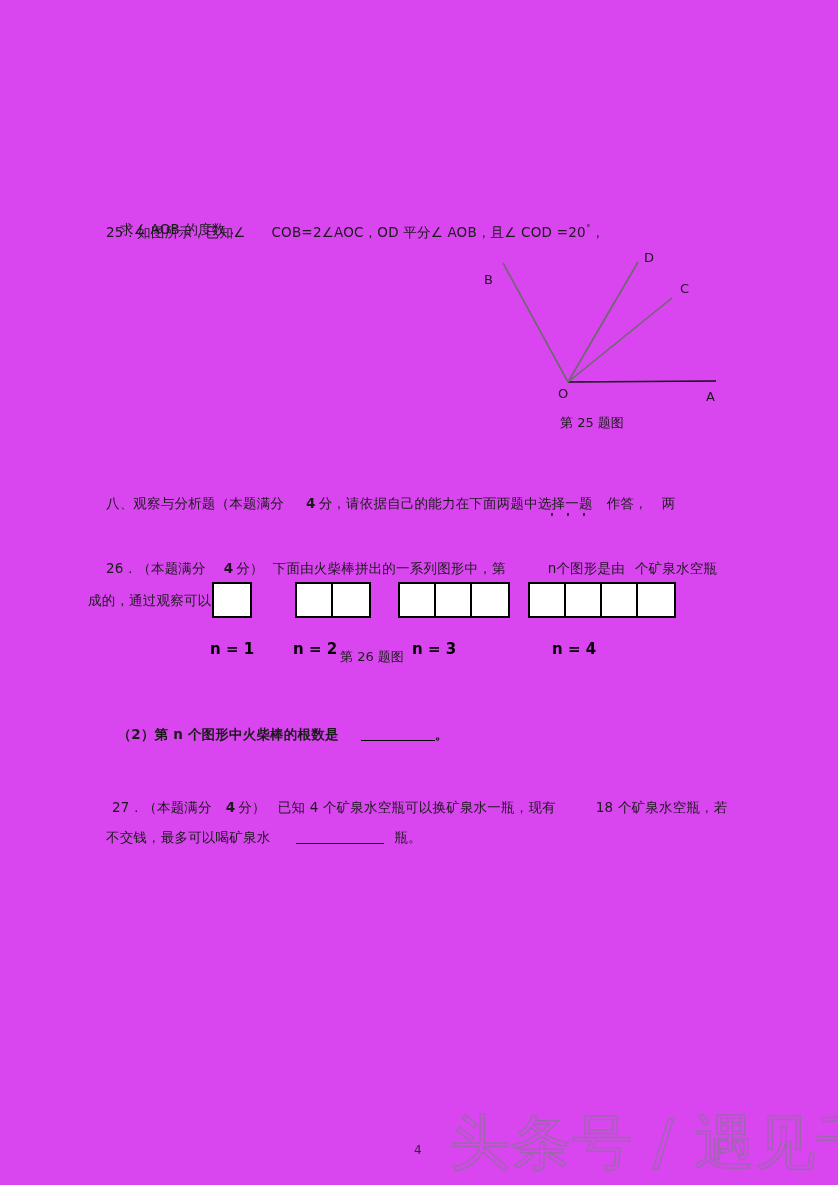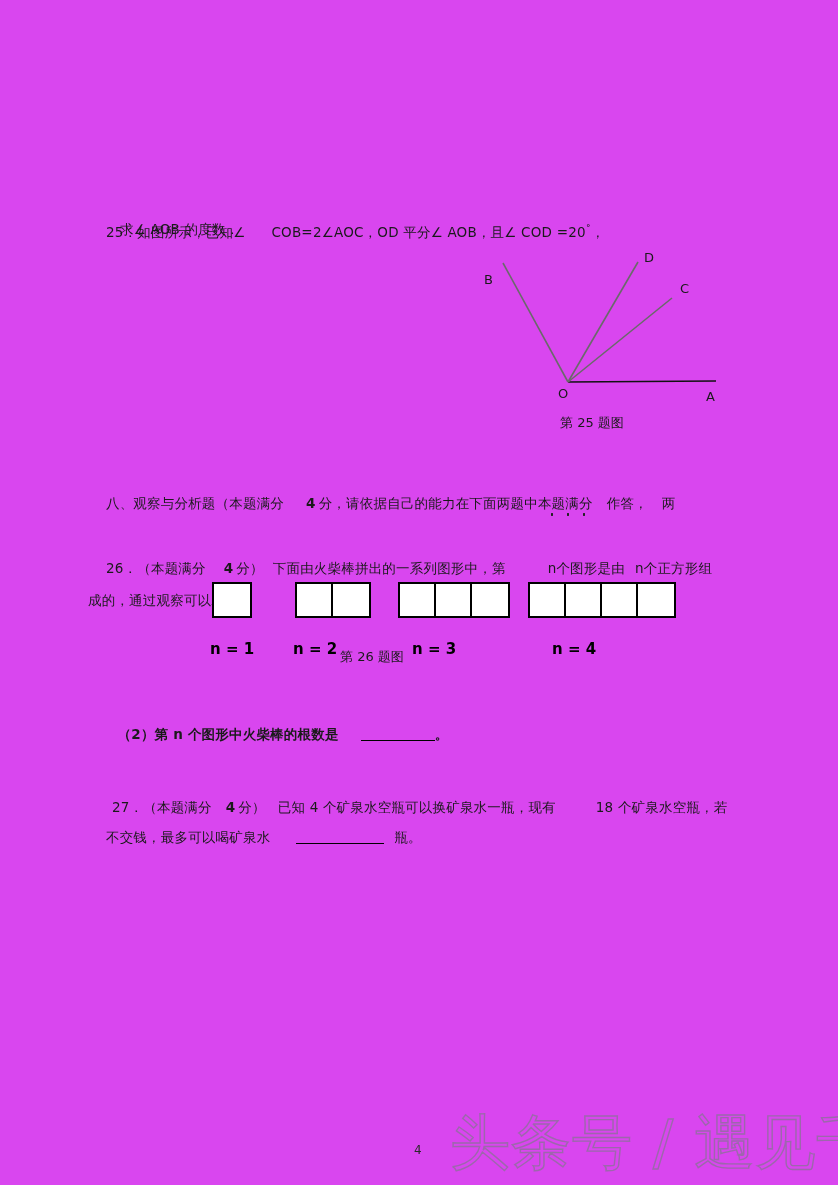--- a/index.html
+++ b/index.html
@@ -166,25 +166,25 @@
     </svg>
     <span class="figlabel" id="lbB" style="left:34px; top:32px;">B</span>
     <span class="figlabel" id="lbD" style="left:194px; top:10px;">D</span>
     <span class="figlabel" id="lbC" style="left:230px; top:41px;">C</span>
     <span class="figlabel" id="lbO" style="left:108px; top:146px;">O</span>
     <span class="figlabel" id="lbA" style="left:256px; top:149px;">A</span>
     <span class="figcap" style="left:110px; top:174px;">第 25 题图</span>
   </div>
 
   <div class="tx" style="left:88px; top:466px;">
-    <span>八、观察与分析题（本题满分</span><span class="sp" style="width:22px"></span><span class="bold">4</span><span class="sp" style="width:3px"></span><span>分，请依据自己的能力在下面两题中</span><span class="dots dots1">本题满分</span><span class="sp" style="width:14px"></span><span>作答，</span><span class="sp" style="width:14px"></span><span class="dots">两</span>
+    <span>八、观察与分析题（本题满分</span><span class="sp" style="width:22px"></span><span class="bold">4</span><span class="sp" style="width:3px"></span><span>分，请依据自己的能力在下面两题中</span><span class="dots dots1">选择一题</span><span class="sp" style="width:14px"></span><span>作答，</span><span class="sp" style="width:14px"></span><span class="dots">两</span>
   </div>
 
   <div class="tx" style="left:88px; top:531px;">
-    <span>26．</span><span>（本题满分</span><span class="sp" style="width:18px"></span><span class="bold">4</span><span class="sp" style="width:3px"></span><span>分）</span><span class="sp" style="width:9px"></span><span>下面由火柴棒拼出的一系列图形中，第</span><span class="sp" style="width:42px"></span><span>n个图形是由</span><span class="sp" style="width:10px"></span><span>n个正方形组</span>
+    <span>26．</span><span>（本题满分</span><span class="sp" style="width:18px"></span><span class="bold">4</span><span class="sp" style="width:3px"></span><span>分）</span><span class="sp" style="width:9px"></span><span>下面由火柴棒拼出的一系列图形中，第</span><span class="sp" style="width:42px"></span><span>n个图形是由</span><span class="sp" style="width:10px"></span><span>个矿泉水空瓶</span>
   </div>
   <div class="tx" style="left:88px; top:588px;">成的，通过观察可以发现：</div>
 
   <div id="fig26">
 
     <div class="grp" style="left:22px;">
       <div class="sqrow">
           <div class="cell"></div>
         </div>
     </div>

